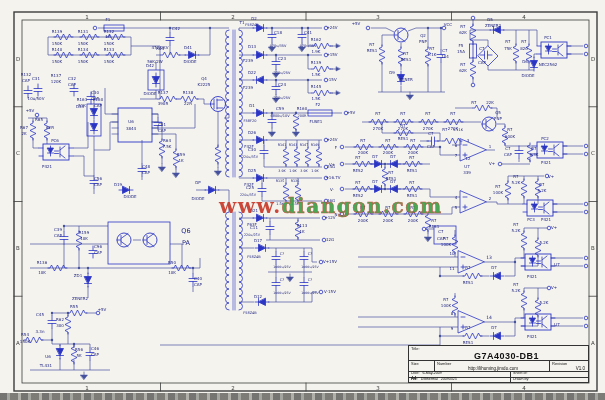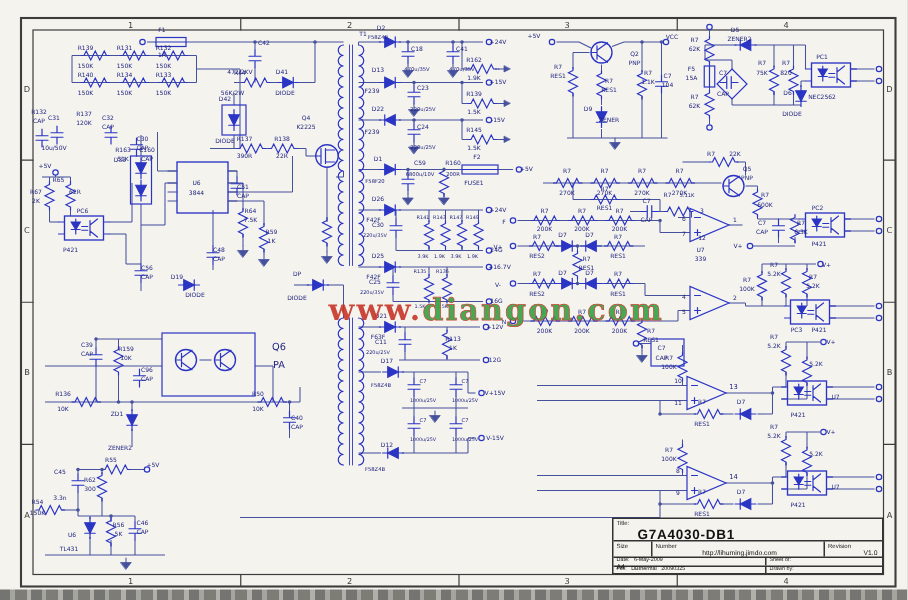--- a/index.html
+++ b/index.html
@@ -5,21 +5,21 @@
   html,body{margin:0;padding:0;background:#d8d6d0;}
   .stage{position:relative;width:605px;height:400px;background:#f4f3ee;overflow:hidden;
          font-family:"Liberation Sans",sans-serif;}
   svg{position:absolute;left:0;top:0;}
   .tb{position:absolute;left:408px;top:345px;width:181px;height:38px;border:1px solid #333;
       box-sizing:border-box;color:#111;background:transparent;}
   .tb .row{box-sizing:border-box;border-bottom:1px solid #333;display:flex;}
   .tb .row:last-child{border-bottom:none;}
   .tb .lab{font-size:4px;color:#222;display:block;line-height:4px;padding:1px 0 0 2px;}
   .tb .v{font-size:4.5px;line-height:5px;padding-left:2px;}
-  .tb-title{font-size:9px;font-weight:bold;letter-spacing:.5px;padding-left:16px;line-height:10px;display:block;}
+  .tb-title{font-size:9px;font-weight:bold;letter-spacing:.5px;padding-left:16px;line-height:10px;display:block;text-align:center;}
   .r1{height:15px;flex-direction:column;display:flex;}
   .r2{height:11px;}
   .r2 .c{box-sizing:border-box;border-right:1px solid #333;height:100%;}
   .r2 .size{width:26px;}
   .r2 .num{flex:1;}
   .r2 .num .v{display:block;text-align:center;}
   .r2 .rev{width:38px;border-right:none;}
   .r2 .rev .v{display:block;text-align:right;padding-right:3px;}
   .r3,.r4{height:5.5px;}
   .r3 .c,.r4 .c{box-sizing:border-box;height:100%;display:flex;align-items:center;}

